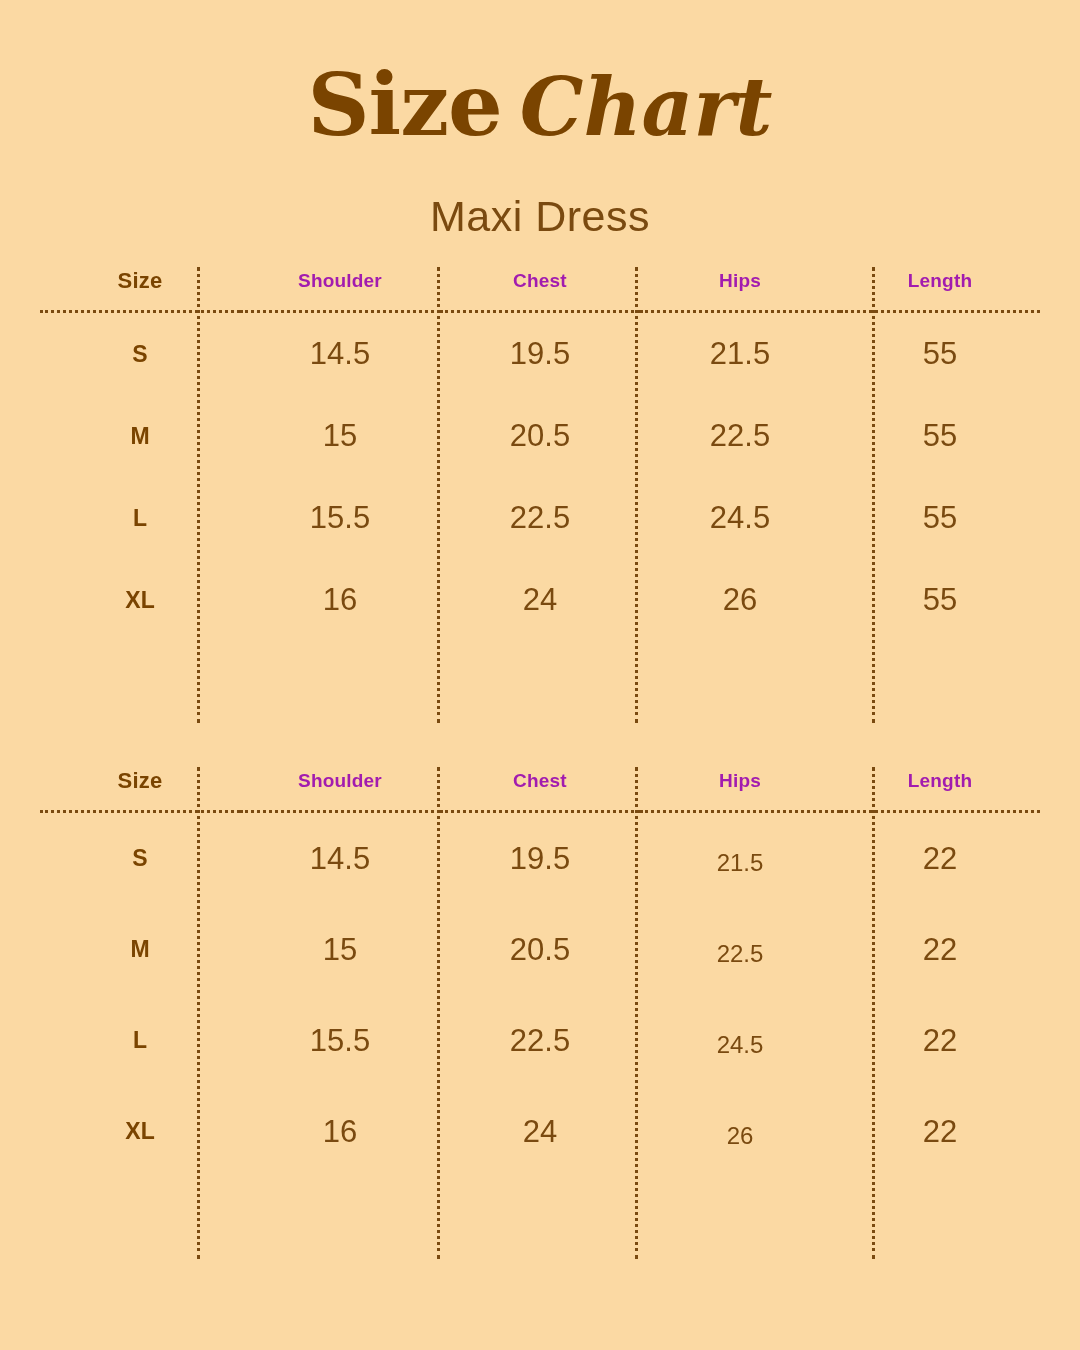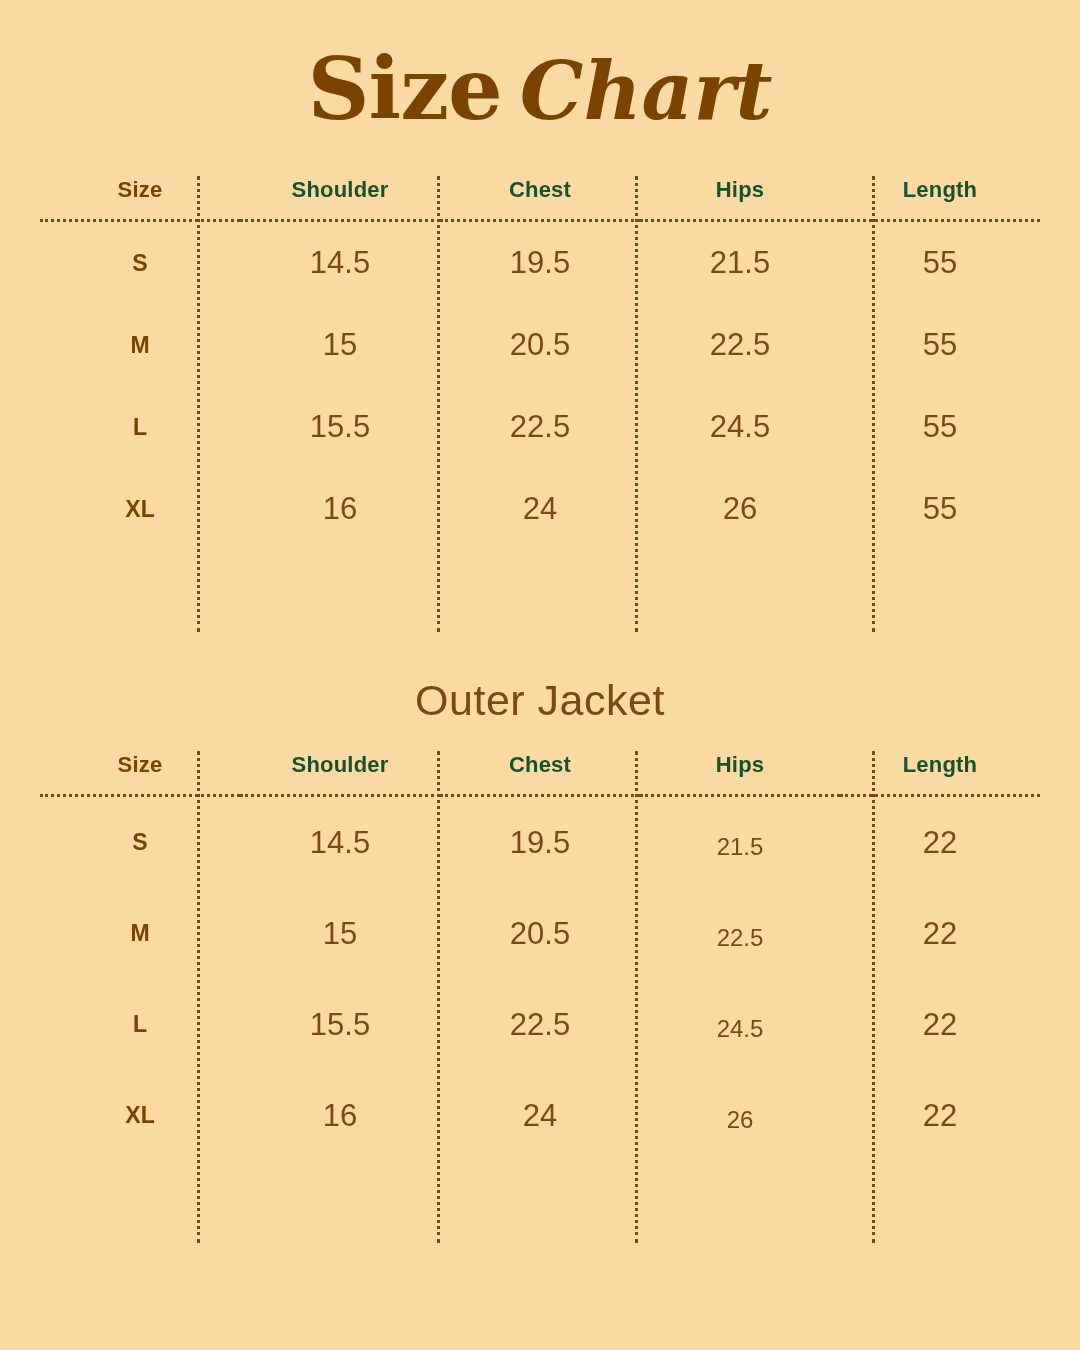--- a/index.html
+++ b/index.html
@@ -18,21 +18,21 @@
     width: 1080px;
     height: 1350px;
     position: relative;
     box-sizing: border-box;
     padding: 0 40px;
   }
 
   
   .title {
     text-align: center;
-    padding-top: 46px;
+    padding-top: 62px;
     line-height: 1;
     white-space: nowrap;
   }
   .title .part-bold {
     font-family: "DejaVu Serif", serif;
     font-weight: 700;
     font-size: 86px;
     color: #7A4400;
     letter-spacing: -1px;
   }
@@ -66,23 +66,23 @@
     border-collapse: collapse;
     table-layout: fixed;
   }
   table.size-table th,
   table.size-table td {
     text-align: center;
     vertical-align: middle;
     position: relative;
   }
   table.size-table th {
-    font-size: 22px;
-    font-weight: 700;
-    color: #14532d;
+    font-size: 19px;
+    font-weight: 700;
+    color: #a21caf;
     padding-bottom: 16px;
     letter-spacing: 0.2px;
   }
   table.size-table thead tr {
     border-bottom: 3px dotted #7A4A10;
   }
   table.size-table td {
     font-size: 31px;
     font-weight: 400;
     color: #7A4A10;
@@ -124,20 +124,21 @@
 </head>
 <body>
 
 <div class="page">
 
   <div class="title">
     <span class="part-bold">Size</span><span class="part-script">Chart</span>
   </div>
 
   <div class="section">
+    <div class="section-title">Maxi Dress</div>
     <div class="table-wrap">
       <div class="vline v1"></div>
       <div class="vline v2"></div>
       <div class="vline v3"></div>
       <div class="vline v4"></div>
       <table class="size-table">
         <thead>
           <tr>
             <th class="size-cell">Size</th>
             <th>Shoulder</th>
@@ -181,21 +182,20 @@
             <td></td>
             <td></td>
             <td></td>
           </tr>
         </tbody>
       </table>
     </div>
   </div>
 
   <div class="section">
-    <div class="section-title">Outer Jacket</div>
     <div class="table-wrap">
       <div class="vline v1"></div>
       <div class="vline v2"></div>
       <div class="vline v3"></div>
       <div class="vline v4"></div>
       <table class="size-table jacket-offset">
         <thead>
           <tr>
             <th class="size-cell">Size</th>
             <th>Shoulder</th>

